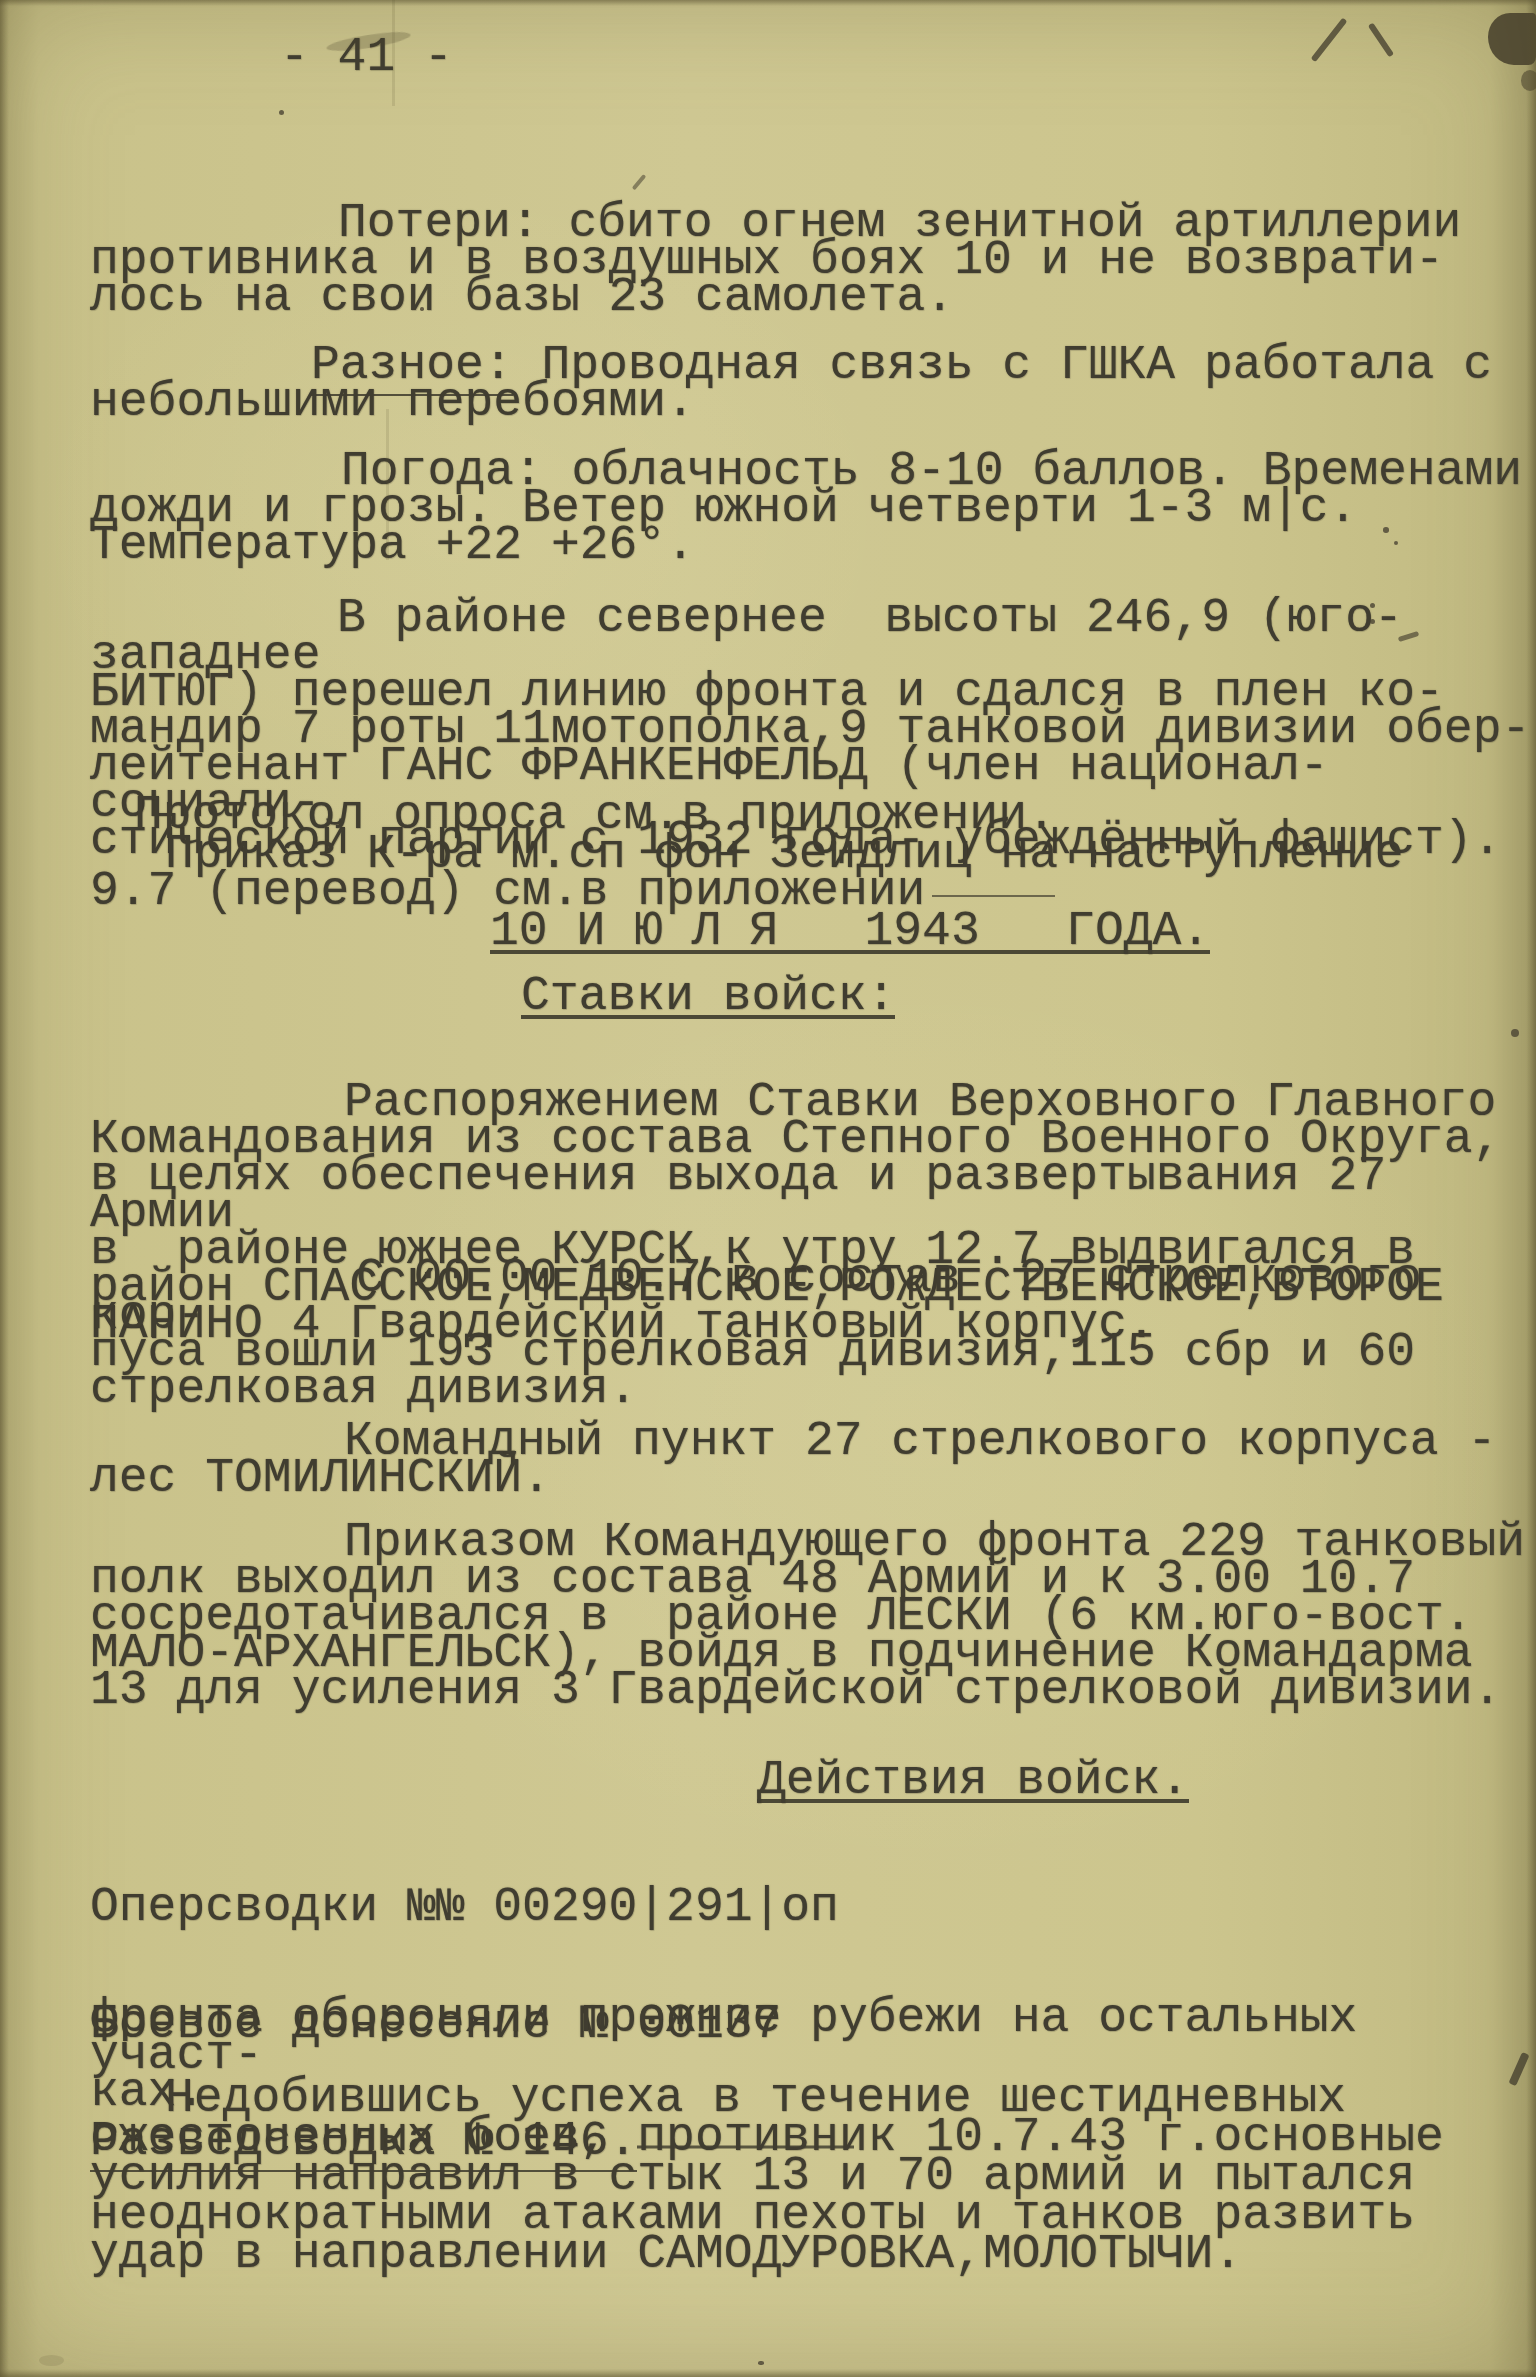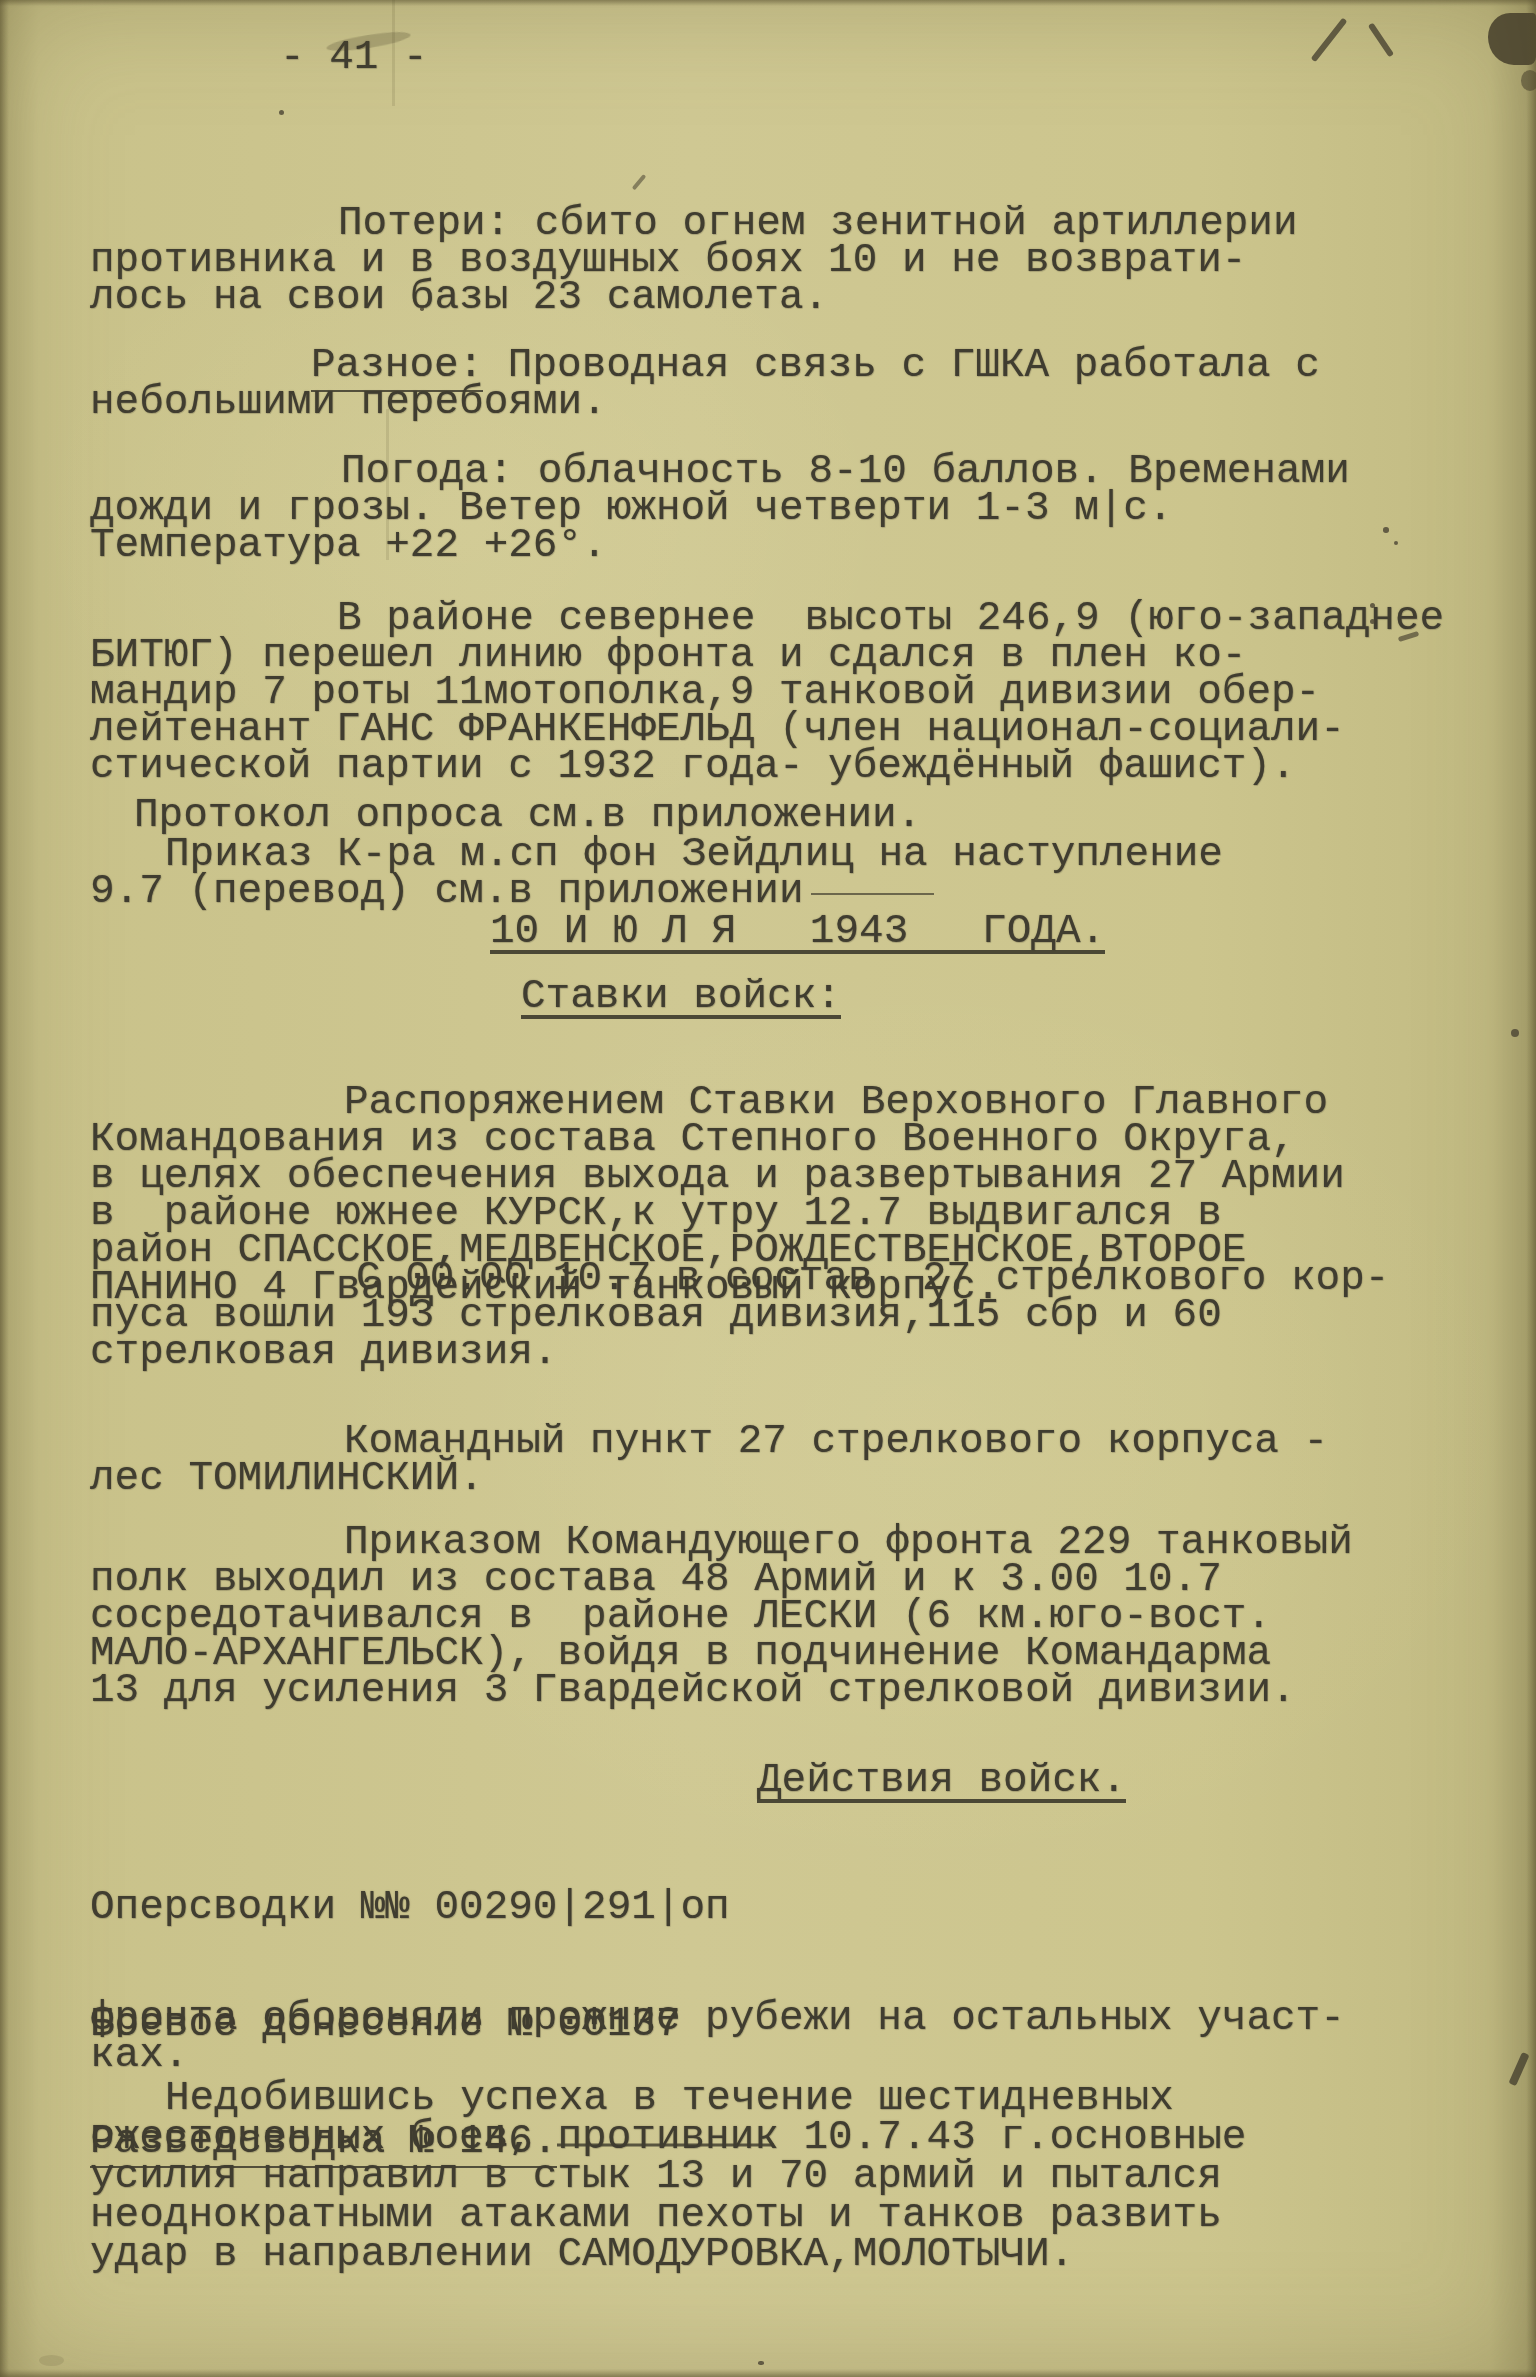--- a/index.html
+++ b/index.html
@@ -12,21 +12,21 @@
       radial-gradient(ellipse 846px 634px at 60% 60%, rgba(255,252,215,0.08), transparent 75%),
       linear-gradient(90deg, #b7b07a 0%, #c9c28a 2.5%, #cfc893 45%, #ccc58d 78%, #c2bb83 97%, #aaa370 100%),
       #ccc58d;
     box-shadow: inset 0 0 113px rgba(110,100,55,0.35), inset 0 0 7px rgba(80,72,40,0.45);
     font-family:"Liberation Mono","DejaVu Sans Mono",monospace;
     color:#3f3c2f;
   }
   .tw{
     position:absolute;left:90px;margin:0;
     white-space:pre-wrap;
-    font-size:41px;line-height:37px;
+    font-size:48px;line-height:37px;
     color:#403d30;
     text-shadow:0 0 1.4px rgba(62,58,44,.50), 0.7px 0.7px 0 rgba(62,58,44,.16);
   }
   .u{border-bottom:2.8px solid rgba(55,52,40,.82);padding-bottom:2.1px;}
   .h-u{display:inline-block;border-bottom:4.2px solid rgba(52,49,38,.85);}
   .ext::after{content:"";display:inline-block;width:217px;border-bottom:3.5px solid rgba(55,52,40,.78);transform:translateY(-5.6px);}
   .tail{display:inline-block;width:123px;border-bottom:2.8px solid rgba(55,52,40,.65);transform:translateY(-7px);margin-left:7px;}
 
   #p-num{top:39px;left:280px;}
   #p-losses{top:205px;text-indent:248px;}

